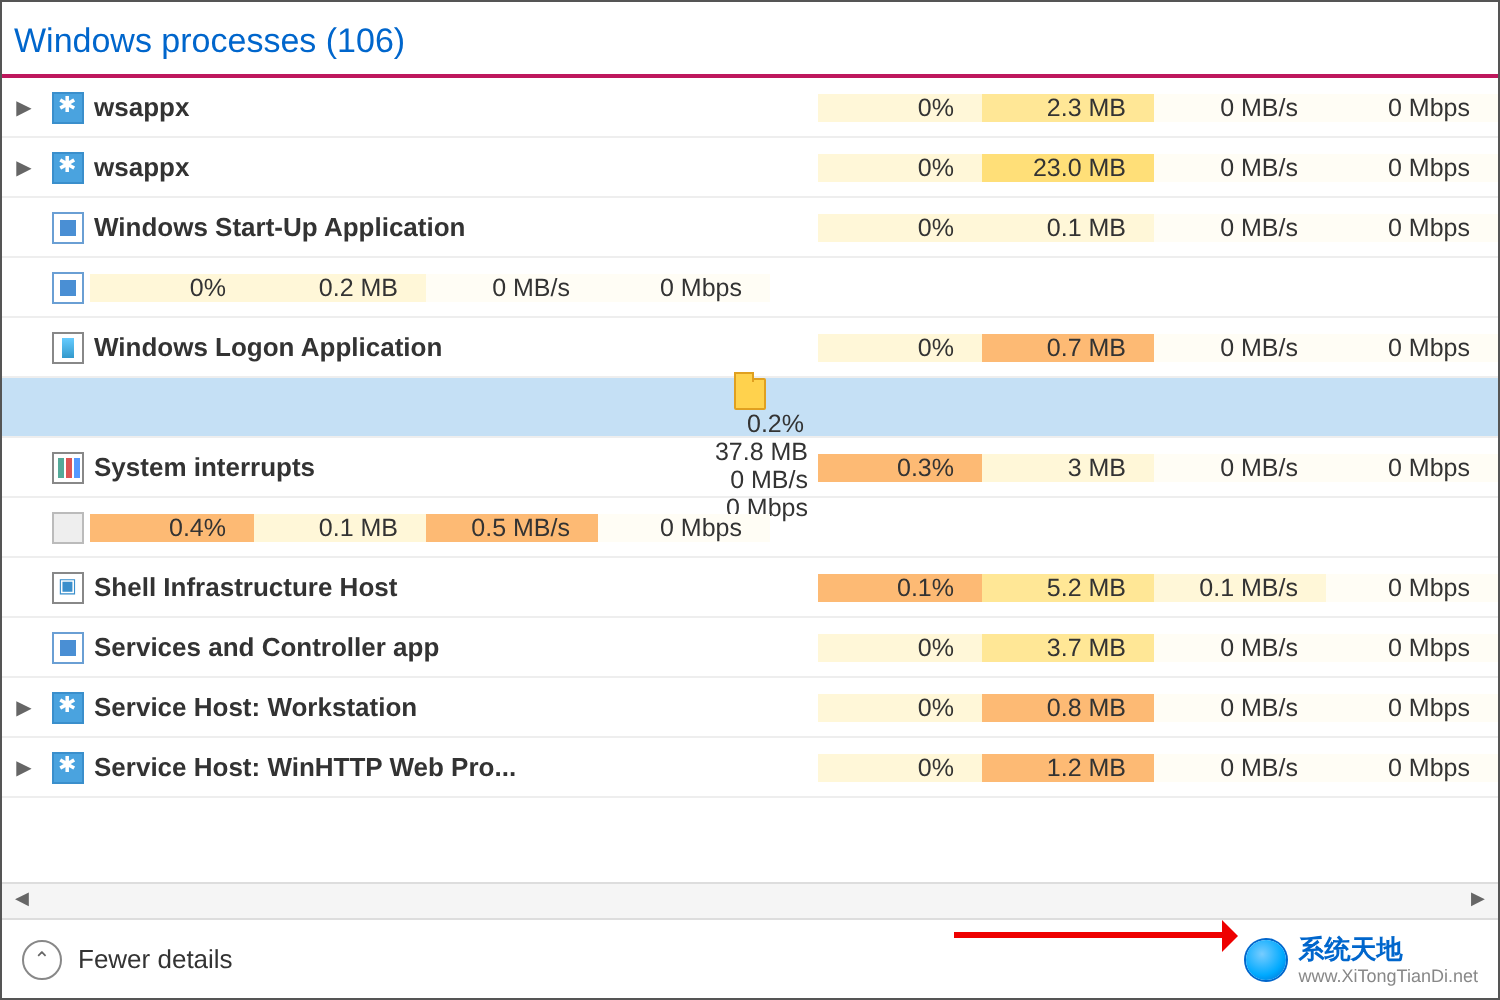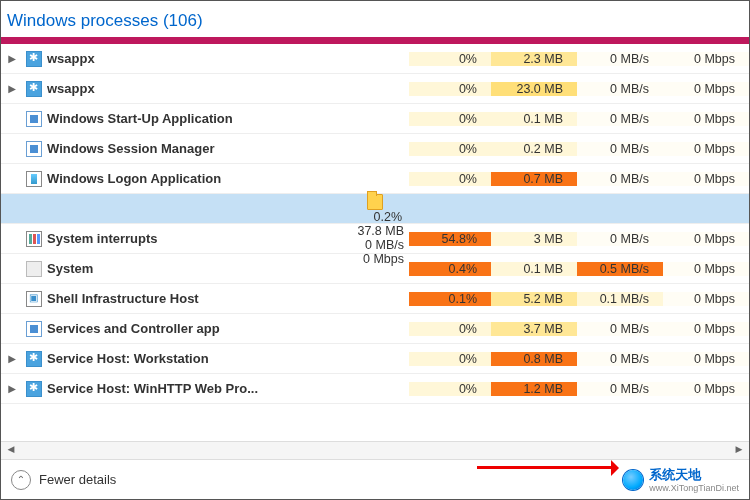--- a/index.html
+++ b/index.html
@@ -11,21 +11,21 @@
     width: 750px;
     height: 500px;
     overflow: hidden;
     border: 1px solid #555;
     position: relative;
   }
   .header {
     color: #0066cc;
     font-size: 17px;
     padding: 10px 6px 6px 6px;
-    border-bottom: 7px solid #be185d;
+    border-bottom: 2px solid #be185d;
   }
   .table {
     width: 100%;
   }
   .row {
     display: flex;
     align-items: center;
     height: 30px;
     border-bottom: 1px solid #eee;
     cursor: default;
@@ -59,21 +59,21 @@
     padding-right: 14px;
     font-size: 12.5px;
   }
   .col-cpu { width: 82px; }
   .col-mem { width: 86px; }
   .col-disk { width: 86px; }
   .col-net { width: 86px; }
   
   .h0 { background: #fffdf5; }
   .h1 { background: #fff7d8; }
-  .h2 { background: #f97316; }
+  .h2 { background: #fdba74; }
   .h3 { background: #ffe796; }
   .h4 { background: #ffdf78; }
   
   .ico {
     width: 16px; height: 16px;
     display: inline-block;
     border: 1px solid #888;
     position: relative;
   }
   .ico-gear {
@@ -266,21 +266,20 @@
       <div class="col-cpu h1">0%</div>
       <div class="col-mem h1">0.1 MB</div>
       <div class="col-disk h0">0 MB/s</div>
       <div class="col-net h0">0 Mbps</div>
     </div>
     <div class="row">
       <div class="col-expand"></div>
       <div class="col-icon">
         <span class="ico ico-app"></span>
       </div>
-      <div class="col-name">Windows Session Manager</div>
       <div class="col-cpu h1">0%</div>
       <div class="col-mem h1">0.2 MB</div>
       <div class="col-disk h0">0 MB/s</div>
       <div class="col-net h0">0 Mbps</div>
     </div>
     <div class="row">
       <div class="col-expand"></div>
       <div class="col-icon">
         <span class="ico ico-logon"></span>
       </div>
@@ -300,31 +299,30 @@
       <div class="col-mem ">37.8 MB</div>
       <div class="col-disk ">0 MB/s</div>
       <div class="col-net ">0 Mbps</div>
     </div>
     <div class="row">
       <div class="col-expand"></div>
       <div class="col-icon">
         <span class="ico ico-sys"></span>
       </div>
       <div class="col-name">System interrupts</div>
-      <div class="col-cpu h2">54.8%</div>
+      <div class="col-cpu h2">0.3%</div>
       <div class="col-mem h1">3 MB</div>
       <div class="col-disk h0">0 MB/s</div>
       <div class="col-net h0">0 Mbps</div>
     </div>
     <div class="row">
       <div class="col-expand"></div>
       <div class="col-icon">
         <span class="ico ico-blank"></span>
       </div>
-      <div class="col-name">System</div>
       <div class="col-cpu h2">0.4%</div>
       <div class="col-mem h1">0.1 MB</div>
       <div class="col-disk h2">0.5 MB/s</div>
       <div class="col-net h0">0 Mbps</div>
     </div>
     <div class="row">
       <div class="col-expand"></div>
       <div class="col-icon">
         <span class="ico ico-shell"></span>
       </div>

